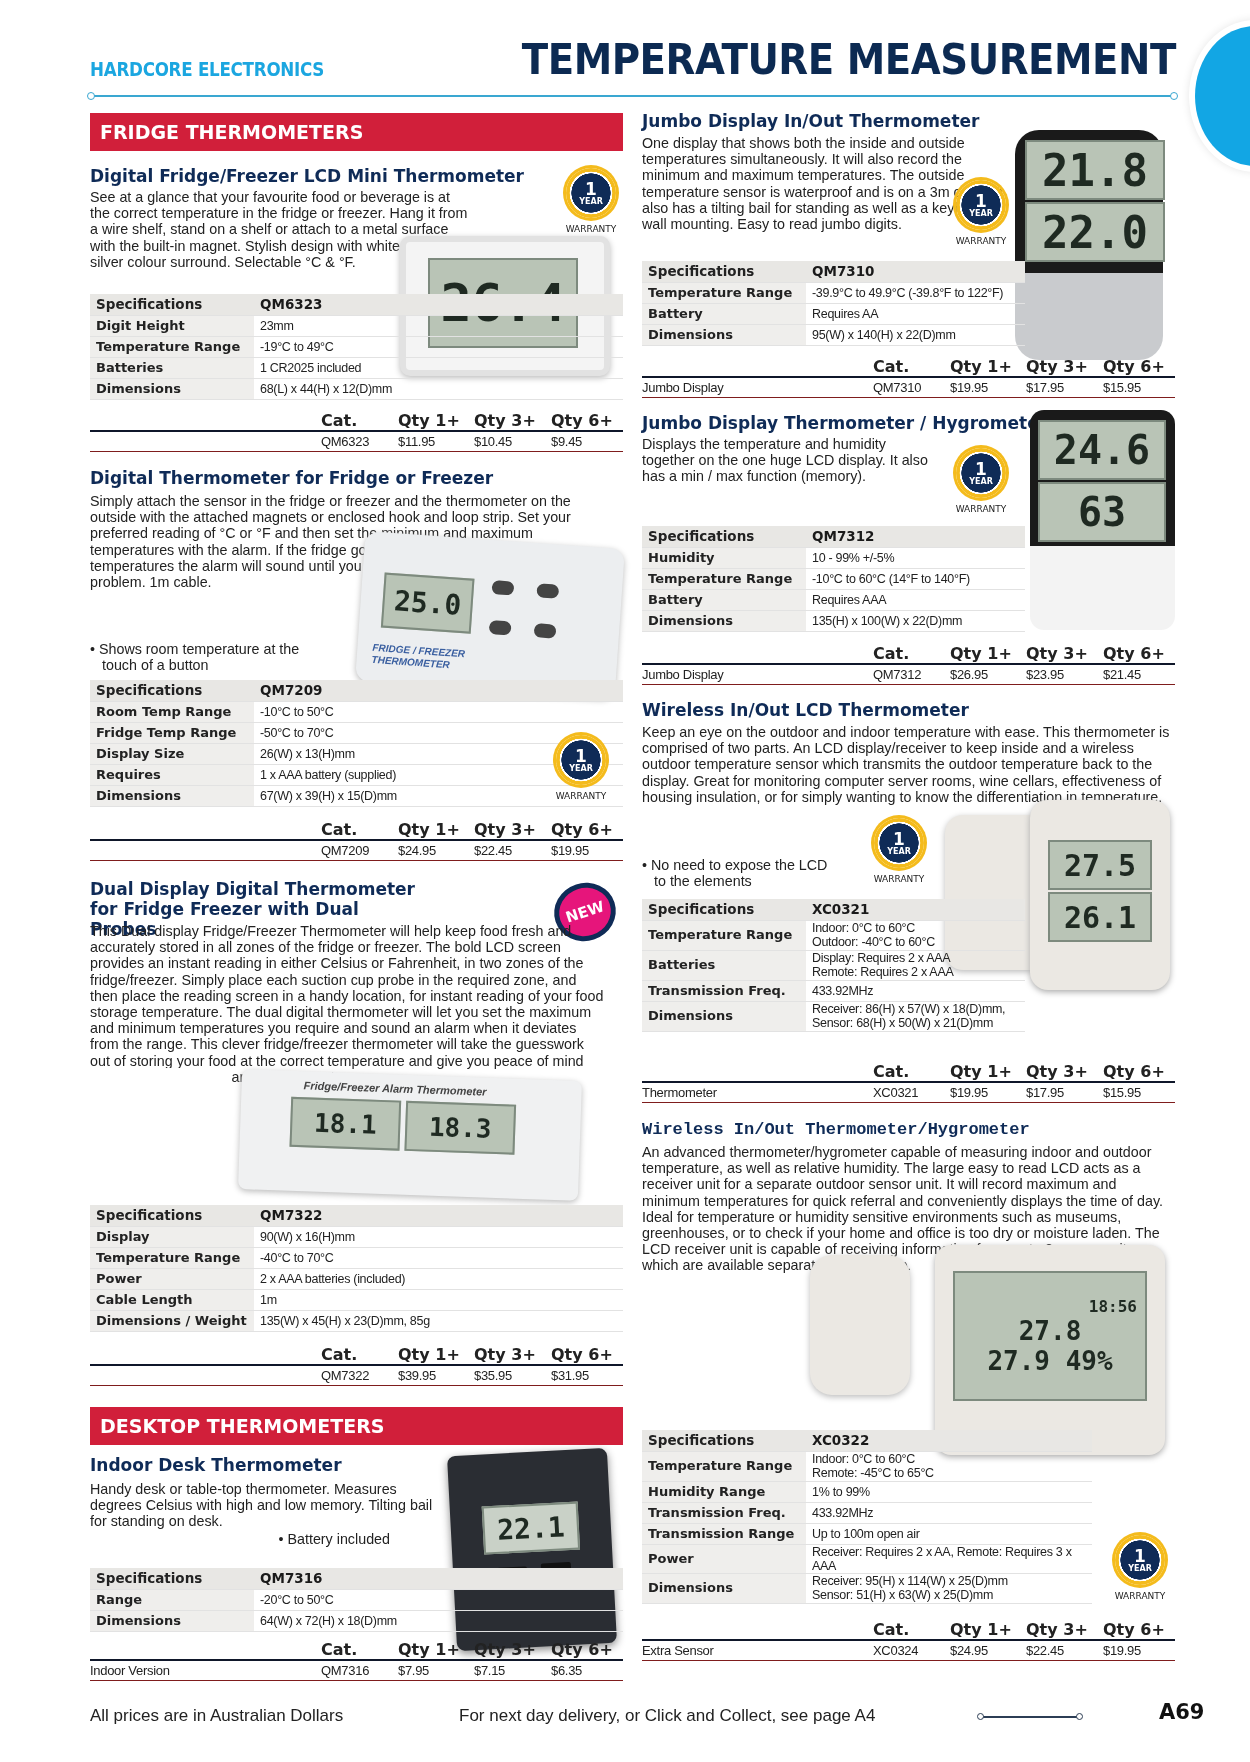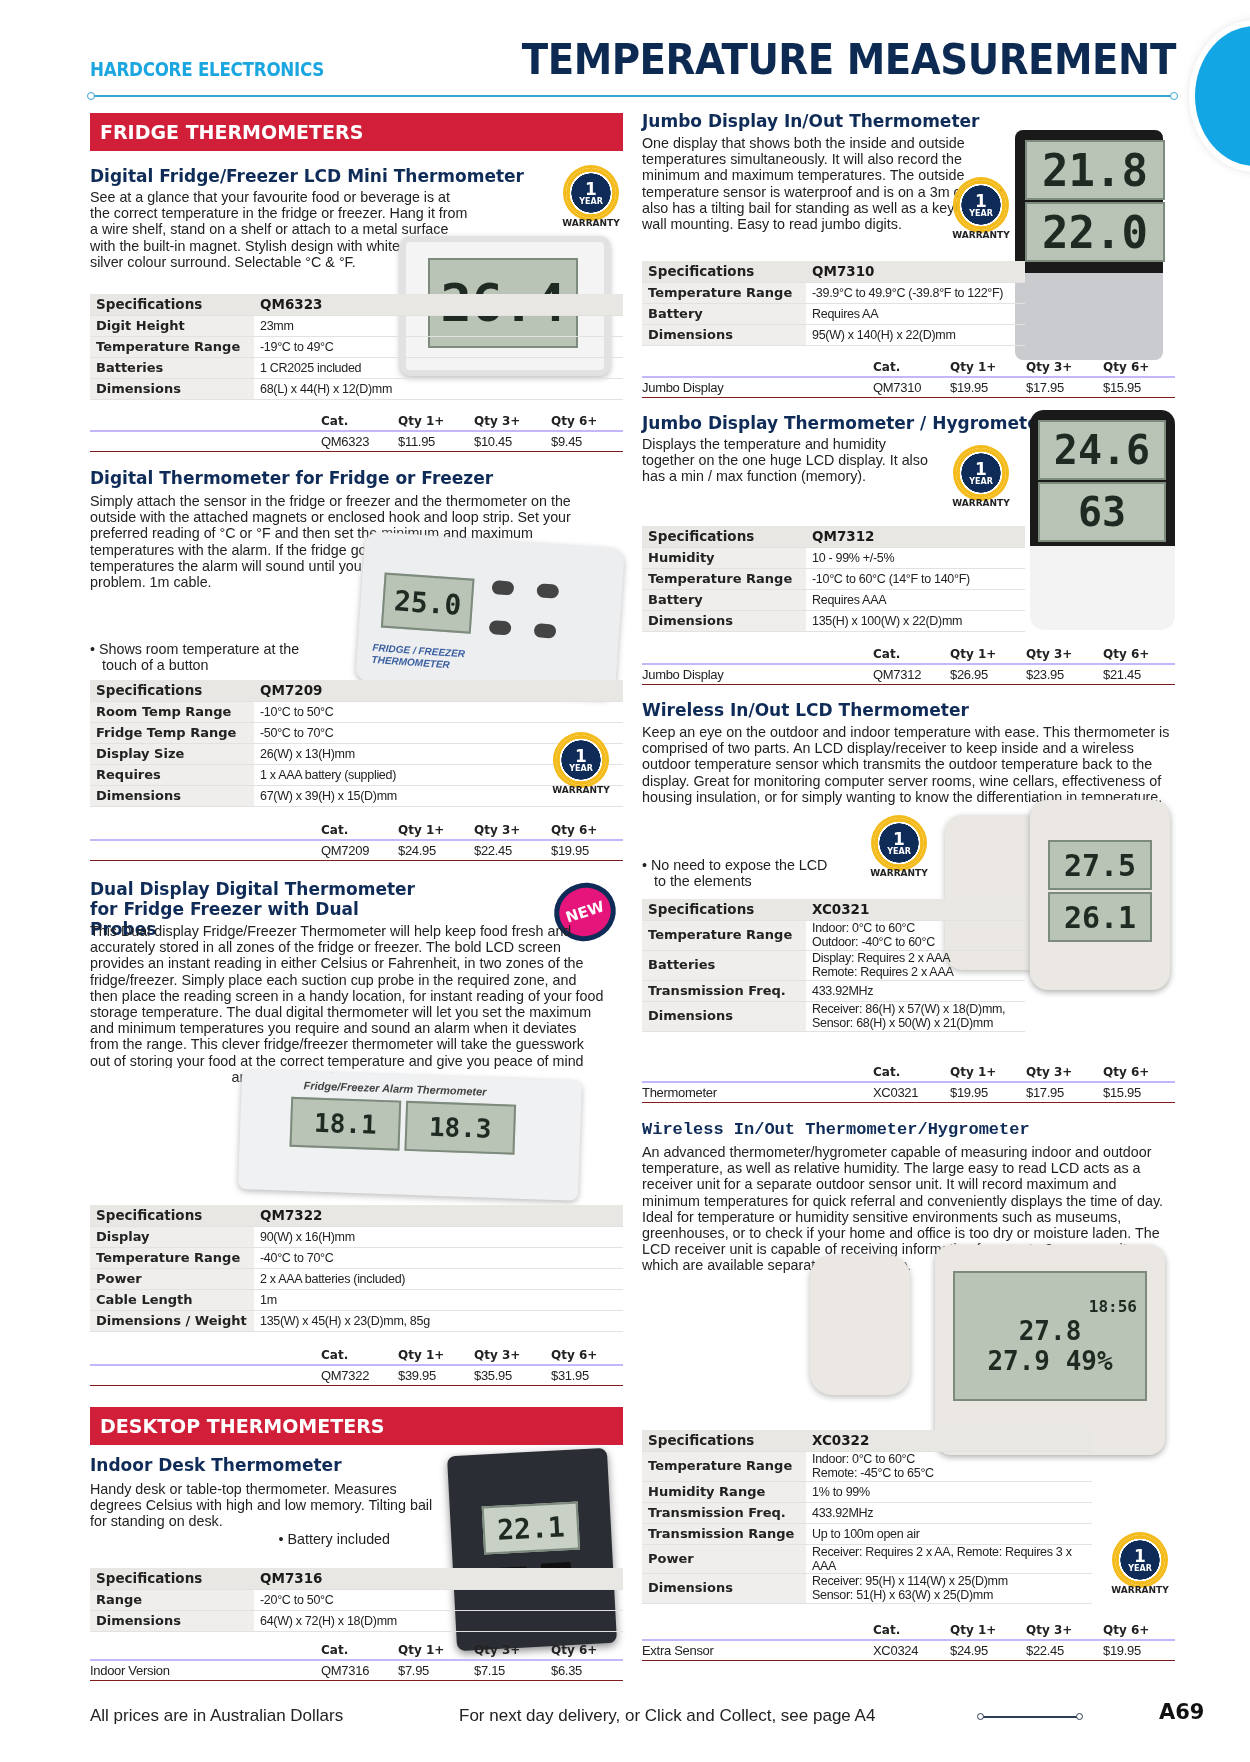--- a/index.html
+++ b/index.html
@@ -20,28 +20,28 @@
 
   table.spec { position: absolute; border-collapse: collapse; font-size: 13.5px; }
   table.spec td { height: 21px; border-bottom: 1px solid #e2e2e2; padding: 0 6px; vertical-align: middle; }
   table.spec td.lbl { background: #efeeec; font-family: "DejaVu Sans", sans-serif; font-weight: bold; font-size: 13px; color: #222; }
   table.spec td.val { font-family: "Liberation Sans", sans-serif; font-size: 12.5px; color: #222; transform-origin: left; letter-spacing: -0.3px; }
   table.spec tr.head td { background: #e8e7e4; font-family: "DejaVu Sans", sans-serif; font-weight: bold; font-size: 13.5px; }
   table.spec tr.tall td { height: 30px; line-height: 14px; }
 
   table.price { position: absolute; border-collapse: collapse; font-size: 13px; }
   table.price td { height: 20px; padding: 0; vertical-align: middle; color: #222; }
-  table.price tr.phead td { font-family: "DejaVu Sans", sans-serif; font-weight: bold; font-size: 12px; border-bottom: 2px solid #c4b5fd; }
+  table.price tr.phead td { font-family: "DejaVu Sans", sans-serif; font-weight: bold; font-size: 16px; border-bottom: 2px solid #0f172a; }
   table.price tr.prow td { border-bottom: 1px solid #7f1d1d; font-size: 13px; letter-spacing: -0.3px; }
 
   .warranty { position: absolute; width: 62px; text-align: center; }
   .warranty .seal { width: 50px; height: 50px; margin: 0 auto; border-radius: 50%; background: radial-gradient(circle, #0f2b57 0 55%, #ffffff 56% 60%, #f4bb1c 61% 100%); display: flex; flex-direction: column; align-items: center; justify-content: center; color: #fff; font-family: "DejaVu Sans", sans-serif; font-weight: bold; line-height: 1; box-shadow: 0 0 0 3px #f4bb1c; }
   .warranty .seal .n { font-size: 17px; }
   .warranty .seal .y { font-size: 8px; }
-  .warranty .wtxt { margin-top: 0; font-family: "DejaVu Sans", sans-serif; font-weight: bold; font-size: 9px; color: #222; text-align: center; }
+  .warranty .wtxt { margin-top: 6px; font-family: "DejaVu Sans", sans-serif; font-weight: normal; font-size: 9px; color: #222; text-align: center; }
 
   .new-badge { position: absolute; left: 554px; top: 883px; width: 62px; height: 58px; border-radius: 50%; border: 5px solid #0f2b57; background: #e6157b; color: #fff; font-family: "DejaVu Sans", sans-serif; font-weight: bold; font-size: 15px; display: flex; align-items: center; justify-content: center; transform: rotate(-18deg); }
 
   .device { position: absolute; border-radius: 10px; }
   .lcd { position: absolute; background: #b9c4b6; border: 2px solid #7d8a7e; font-family: "DejaVu Sans Mono", monospace; color: #1f2a22; display: flex; align-items: center; justify-content: center; font-weight: bold; }
 
   .footer-left { position: absolute; left: 90px; top: 1706px; font-size: 17px; color: #222; }
   .footer-mid { position: absolute; left: 459px; top: 1706px; font-size: 17px; color: #222; }
   .footer-rule { position: absolute; left: 981px; top: 1716px; width: 98px; height: 2px; background: #2c3e55; }
   .footer-rule::before, .footer-rule::after { content: ""; position: absolute; top: -3px; width: 5px; height: 5px; border: 1.5px solid #2c3e55; border-radius: 50%; background: #fff; }
@@ -289,21 +289,21 @@
 
 <div class="product-title" style="left:642px;top:111px;">Jumbo Display In/Out Thermometer</div>
 <div class="desc" style="left:642px;top:135px;width:365px;">One display that shows both the inside and outside temperatures simultaneously. It will also record the minimum and maximum temperatures. The outside temperature sensor is waterproof and is on a 3m cable. It also has a tilting bail for standing as well as a keyhole for wall mounting. Easy to read jumbo digits.</div>
 <div class="warranty" style="left:950px;top:180px;">
   <div class="seal">
       <span class="n">1</span>
       <span class="y">YEAR</span>
     </div>
   <div class="wtxt">WARRANTY</div>
 </div>
-<div class="device" style="left:1015px;top:130px;width:148px;height:230px;background:linear-gradient(#1a1a1a 0 62%, #c9cbce 62%);border-radius:8px;">
+<div class="device" style="left:1015px;top:130px;width:148px;height:230px;background:linear-gradient(#1a1a1a 0 62%, #c9cbce 62%);border-radius:24px;">
   <div class="lcd" style="left:10px;top:10px;width:140px;height:60px;font-size:44px;">21.8</div>
   <div class="lcd" style="left:10px;top:72px;width:140px;height:60px;font-size:44px;">22.0</div>
 </div>
 <table class="spec" style="left:642px;top:261px;width:383px;">
   <tbody>
       <tr class="head">
         <td class="lbl" style="width:164px">Specifications</td>
         <td>QM7310</td>
       </tr>
   <tr>

